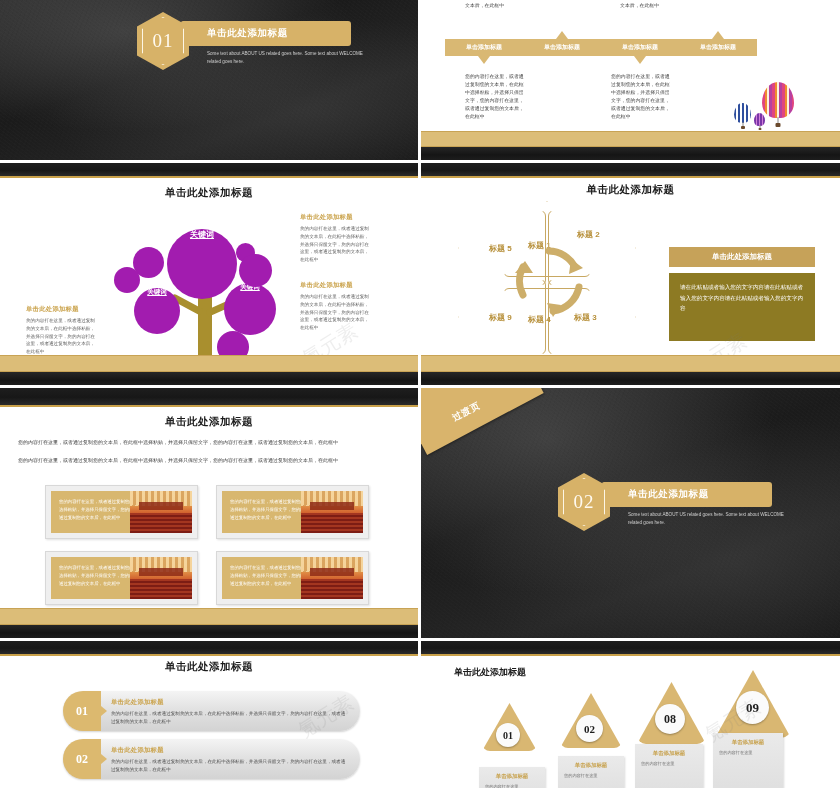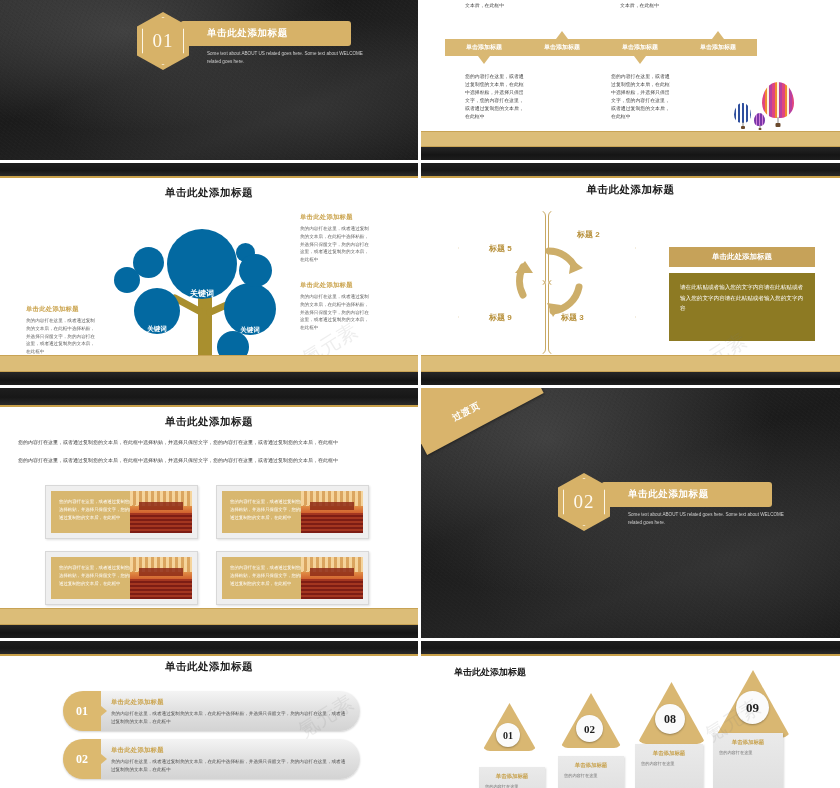--- a/index.html
+++ b/index.html
@@ -51,22 +51,22 @@
     border-left:6px solid transparent;border-right:6px solid transparent;}
   .tlseg.down:after{top:17px;border-top:8px solid #d9b873;}
   .tlseg.up:after{bottom:17px;border-bottom:8px solid #d9b873;}
   .tlcol{position:absolute;width:62px;font-size:4.9px;line-height:1.65;color:#3e3e3e;}
   
   .balloon{position:absolute;}
   .balloon .env{border-radius:50% 50% 42% 42%/58% 58% 42% 42%;}
   .balloon .bsk{position:absolute;left:50%;transform:translateX(-50%);background:#6b4a2d;border-radius:1px;}
   .balloon .rope{position:absolute;left:50%;width:1px;background:#8a8a8a;transform:translateX(-50%);}
   
-  .circ{position:absolute;border-radius:50%;background:#0369a1;display:flex;align-items:flex-end;justify-content:center;
-    color:#fff;font-weight:bold;}
+  .circ{position:absolute;border-radius:50%;background:#a21caf;display:flex;align-items:flex-start;justify-content:center;
+    color:#fff;font-weight:bold;text-decoration:underline;}
   .trunk{position:absolute;background:#a98f2e;}
   .goldh{font-size:6.3px;font-weight:bold;color:#cba44e;letter-spacing:.3px;}
   .bodyt{font-size:4.6px;line-height:1.7;color:#5a5a5a;}
   
   .tri{position:absolute;border:1.3px solid #c8a862;border-radius:6px;}
   .tri span{position:absolute;font-size:8px;font-weight:bold;color:#b8913c;white-space:nowrap;}
   .panelh{position:absolute;background:#c6a259;display:flex;align-items:center;justify-content:center;
     font-size:7.5px;font-weight:bold;color:#fff;}
   .panelb{position:absolute;background:#8d7a23;font-size:5.6px;line-height:1.9;color:#fff;padding:9px 11px;box-sizing:border-box;}
   
@@ -203,25 +203,31 @@
     <div class="wm" style="left:300px;top:168px;">氪元素</div>
     <div class="botgold"></div>
     <div class="botdark"></div>
   </div>
 
   <div class="slide" style="left:421px;top:163px;width:419px;height:222px;">
     <div class="topbar"></div>
     <div class="topline"></div>
     <div class="stitle" style="top:20px;">单击此处添加标题</div>
 
+    <div class="tri" style="left:82px;top:38px;width:86px;height:74px;clip-path:polygon(50% 0,100% 100%,0 100%);">
+      <span style="left:24px;top:38px;">标题 1</span>
+      </div>
     <div class="tri" style="left:127px;top:47px;width:86px;height:74px;clip-path:polygon(100% 50%,0 100%,0 0);">
       <span style="left:28px;top:18px;">标题 2</span>
       </div>
     <div class="tri" style="left:127px;top:116px;width:86px;height:74px;clip-path:polygon(100% 50%,0 100%,0 0);">
-      <span style="left:12px;top:32px;">标题 3</span>
+      <span style="left:25px;top:32px;">标题 3</span>
+      </div>
+    <div class="tri" style="left:82px;top:125px;width:86px;height:74px;clip-path:polygon(50% 100%,0 0,100% 0);">
+      <span style="left:24px;top:25px;">标题 4</span>
       </div>
     <div class="tri" style="left:37px;top:116px;width:86px;height:74px;clip-path:polygon(0 50%,100% 0,100% 100%);">
       <span style="left:30px;top:32px;">标题 9</span>
       </div>
     <div class="tri" style="left:37px;top:47px;width:86px;height:74px;clip-path:polygon(0 50%,100% 0,100% 100%);">
       <span style="left:30px;top:32px;">标题 5</span>
       </div>
 
     <svg style="position:absolute;left:88px;top:78px;" width="80" height="80" viewBox="0 0 80 80">
       <path d="M40 10 A30 30 0 0 1 66 26" fill="none" stroke="#cdae6a" stroke-width="7" stroke-linecap="round"></path>

